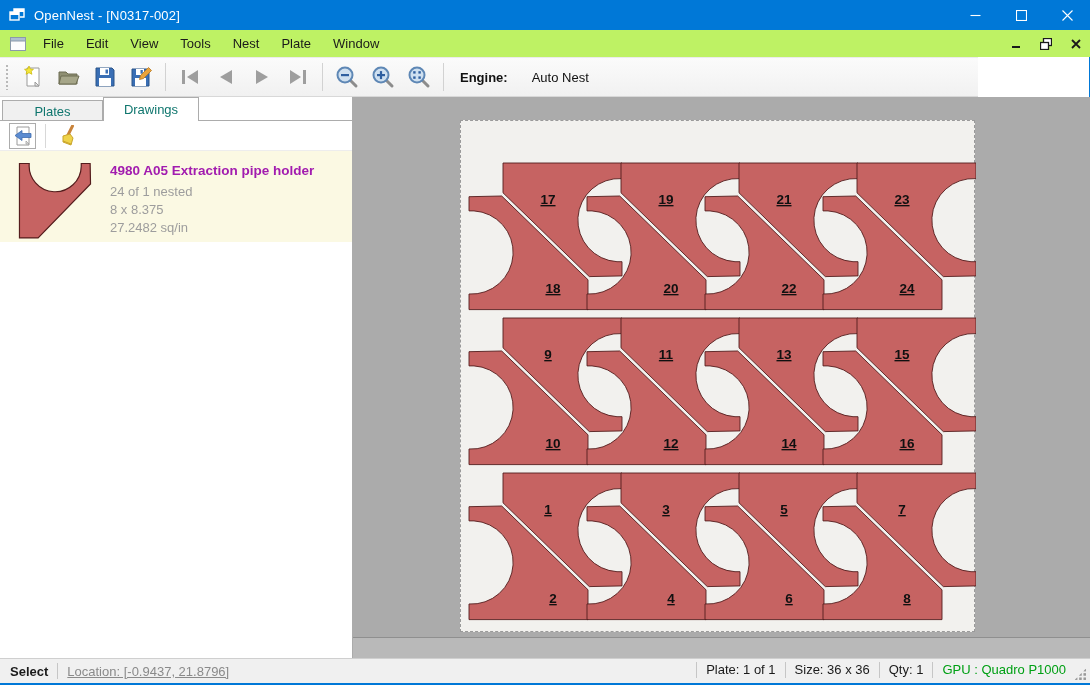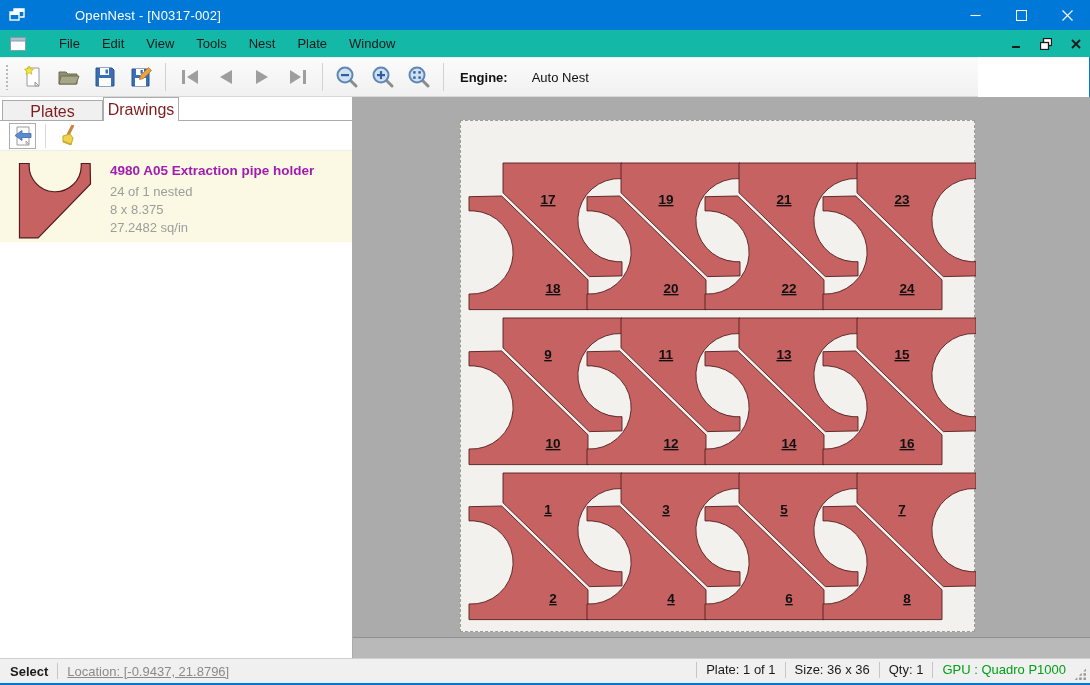--- a/index.html
+++ b/index.html
@@ -2,29 +2,29 @@
 <html style="--accent: #0078D7; --canvas-bg: #ABABAB; --plate-bg: #F2F1EE; --item-bg: #FBF9E3; --gpu-green: #00A014;"><head>
 <meta charset="utf-8">
 <style>
   * { margin:0; padding:0; box-sizing:border-box; }
   html,body { width:1090px; height:685px; font-family:"Liberation Sans", sans-serif; }
   .window { position:relative; width:1090px; height:685px; background:#fff; overflow:hidden;
             box-shadow: inset 0 0 0 1px var(--accent); }
 
   
   .titlebar { position:absolute; left:0; top:0; width:1090px; height:30px; background:var(--accent);
-              display:flex; align-items:center; color:#fff;gap:41px; }
+              display:flex; align-items:center; color:#fff; }
   .titlebar .appicon { margin:0 8px 0 9px; width:17px; height:16px; }
   .titlebar .title { font-size:13px; letter-spacing:.2px; }
   .caption-btns { position:absolute; right:0; top:0; height:30px; display:flex; }
   .cap-btn { width:46px; height:30px; display:flex; align-items:center; justify-content:center; cursor:default; }
 
   
-  .menubar { position:absolute; left:0; top:30px; width:1090px; height:27px; background:#14b8a6;
-             display:flex; align-items:center; font-size:13px; color:#1a1a1a;gap:16px; }
+  .menubar { position:absolute; left:0; top:30px; width:1090px; height:27px; background:#bef264;
+             display:flex; align-items:center; font-size:13px; color:#1a1a1a; }
   .mdi-doc-icon { margin:0 6px 0 10px; }
   .menu-item { padding:5px 11px; cursor:default; }
   .mdi-btns { position:absolute; right:6px; top:0; height:27px; display:flex; align-items:center; gap:14px; }
   .mdi-btn { width:16px; height:16px; display:flex; align-items:center; justify-content:center; }
 
   
   .toolbar { position:absolute; left:0; top:57px; width:978px; height:40px;
              background:linear-gradient(#fbfbfb,#f1f1f1); border-top:1px solid #ebebeb; border-bottom:1px solid #d8d8d8;
              display:flex; align-items:center; }
   .grip { width:4px; height:26px; margin:0 6px 0 5px;
@@ -34,23 +34,23 @@
   .engine-label { font-size:13px; font-weight:bold; margin:0 6px 0 10px; color:#111; }
   .combo { width:135px; height:23px; background:#fff; border:1px solid #ababab; display:flex; align-items:center; position:relative; }
   .combo .val { font-size:13px; padding-left:6px; color:#111; flex:1; }
   .combo .arrow { width:18px; height:21px; display:flex; align-items:center; justify-content:center; }
   .autonest { font-size:13px; color:#111; padding:6px 10px; margin-left:8px; border-radius:2px; }
 
   
   .left-panel { position:absolute; left:0; top:97px; width:353px; height:561px; background:#fff;
                 border-right:1px solid #ababab; }
   .tabstrip { position:relative; height:24px; display:flex; align-items:flex-end; padding-left:2px; background:#fff; }
-  .tab { font-size:16px; color:#7f1d1d; text-align:center; cursor:default; }
+  .tab { font-size:13px; color:#0f766e; text-align:center; cursor:default; }
   .tab.inactive { width:101px; height:21px; line-height:21px; background:#f0f0f0; border:1px solid #acacac; border-bottom:none; }
-  .tab.active { width:76px; height:24px; line-height:24px; background:#fff; border:1px solid #acacac; border-bottom:none; position:relative; z-index:3; }
+  .tab.active { width:96px; height:24px; line-height:24px; background:#fff; border:1px solid #acacac; border-bottom:none; position:relative; z-index:3; }
   .panel-body { position:absolute; left:0; top:23px; width:352px; height:538px; background:#fff; border-top:1px solid #acacac; }
   .mini-toolbar { height:30px; display:flex; align-items:center; border-bottom:1px solid #ededed; }
   .mini-btn { width:27px; height:26px; display:flex; align-items:center; justify-content:center; margin-left:9px; }
   .mini-btn.bordered { border:1px solid #acacac; background:#fff; }
   .mini-sep { width:1px; height:24px; background:#d8d8d8; margin-left:9px; }
   .mini-btn + .mini-sep + .mini-btn { margin-left:8px; }
   .drawing-item { height:91px; background:var(--item-bg); display:flex; padding:12px 0 0 14px; }
   .thumb { width:82px; height:76px; flex:0 0 82px; }
   .item-text { padding-left:14px; }
   .item-title { font-size:13.5px; font-weight:bold; color:#a21caf; margin-bottom:5px; }

